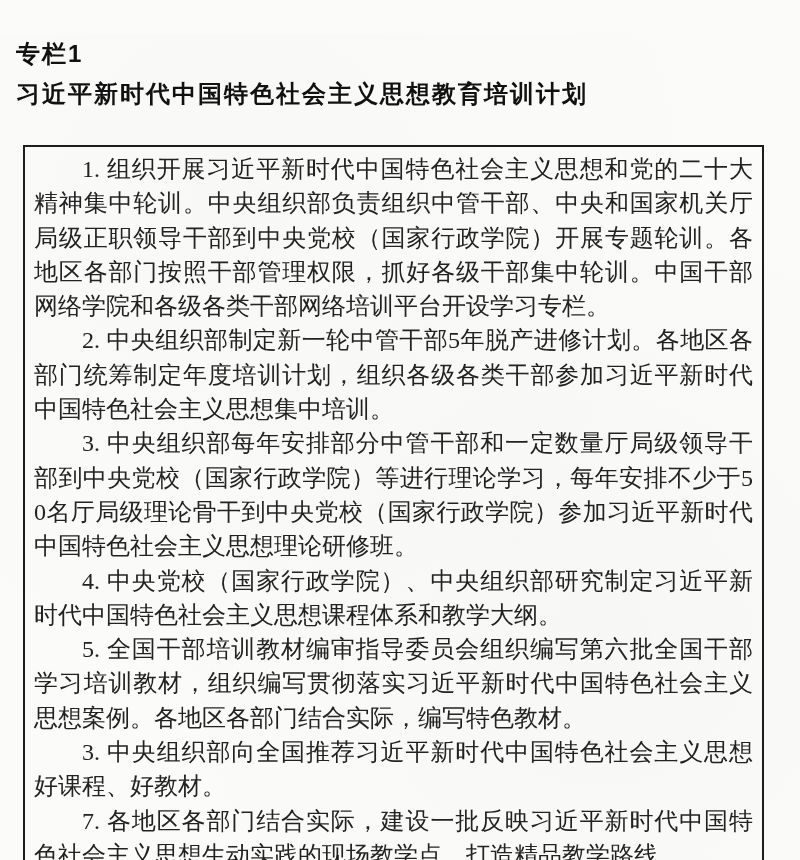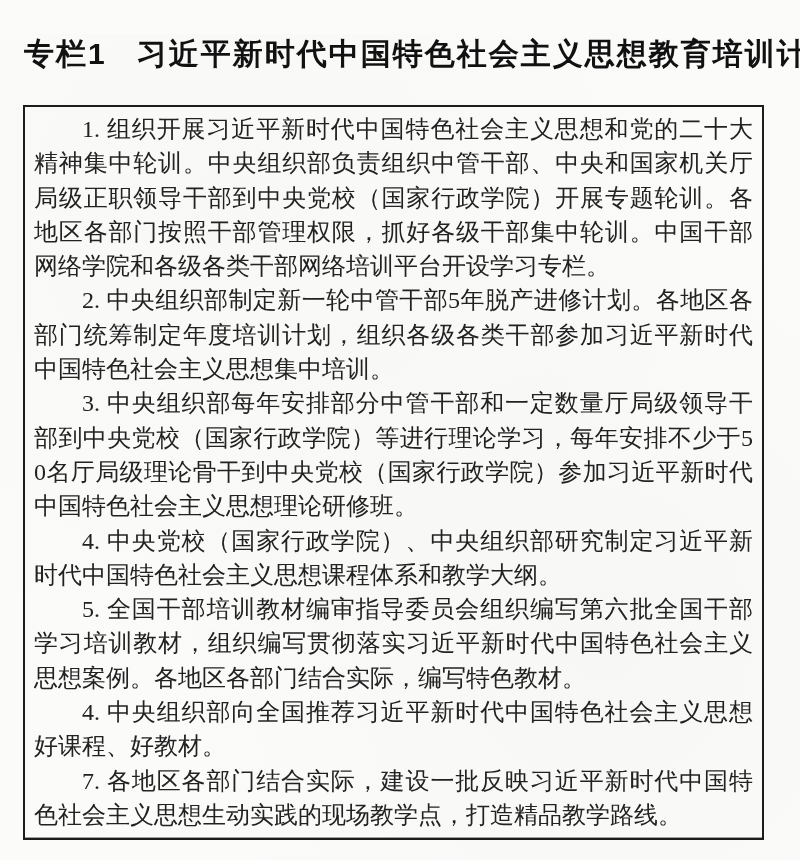--- a/index.html
+++ b/index.html
@@ -19,28 +19,29 @@
     height: 860px;
     box-sizing: border-box;
     background:
       radial-gradient(circle at 30% 20%, rgba(0,0,0,0.012), transparent 60%),
       radial-gradient(circle at 75% 70%, rgba(0,0,0,0.015), transparent 55%),
       #fbfbfa;
   }
   .doc-header {
     display: flex;
     align-items: baseline;
-    margin: 34px 28px 0 24px;
+    margin: 34px 28px 0 16px;
     font-family: "Liberation Sans", "DejaVu Sans", sans-serif;
     font-weight: 700;
-    font-size: 30px;
+    font-size: 24px;
     line-height: 40px;
     letter-spacing: 2px;
     color: #111;
     white-space: nowrap;
+    flex-direction: column;
   }
   .doc-header .column-label {
     margin-right: 30px;
   }
   .doc-header .column-title {
     flex: 1 1 auto;
   }
   .content-box {
     box-sizing: border-box;
     width: 741px;
@@ -71,17 +72,17 @@
     <span class="column-label">专栏1</span>
     <span class="column-title">习近平新时代中国特色社会主义思想教育培训计划</span>
   </div>
 
   <div class="content-box">
     <p>1. 组织开展习近平新时代中国特色社会主义思想和党的二十大精神集中轮训。中央组织部负责组织中管干部、中央和国家机关厅局级正职领导干部到中央党校（国家行政学院）开展专题轮训。各地区各部门按照干部管理权限，抓好各级干部集中轮训。中国干部网络学院和各级各类干部网络培训平台开设学习专栏。</p>
     <p>2. 中央组织部制定新一轮中管干部5年脱产进修计划。各地区各部门统筹制定年度培训计划，组织各级各类干部参加习近平新时代中国特色社会主义思想集中培训。</p>
     <p>3. 中央组织部每年安排部分中管干部和一定数量厅局级领导干部到中央党校（国家行政学院）等进行理论学习，每年安排不少于50名厅局级理论骨干到中央党校（国家行政学院）参加习近平新时代中国特色社会主义思想理论研修班。</p>
     <p>4. 中央党校（国家行政学院）、中央组织部研究制定习近平新时代中国特色社会主义思想课程体系和教学大纲。</p>
     <p>5. 全国干部培训教材编审指导委员会组织编写第六批全国干部学习培训教材，组织编写贯彻落实习近平新时代中国特色社会主义思想案例。各地区各部门结合实际，编写特色教材。</p>
-    <p>4. 中央组织部向全国推荐习近平新时代中国特色社会主义思想好课程、好教材。</p>
+    <p>3. 中央组织部向全国推荐习近平新时代中国特色社会主义思想好课程、好教材。</p>
     <p>7. 各地区各部门结合实际，建设一批反映习近平新时代中国特色社会主义思想生动实践的现场教学点，打造精品教学路线。</p>
   </div>
 
 </div>
 
 </body></html>

